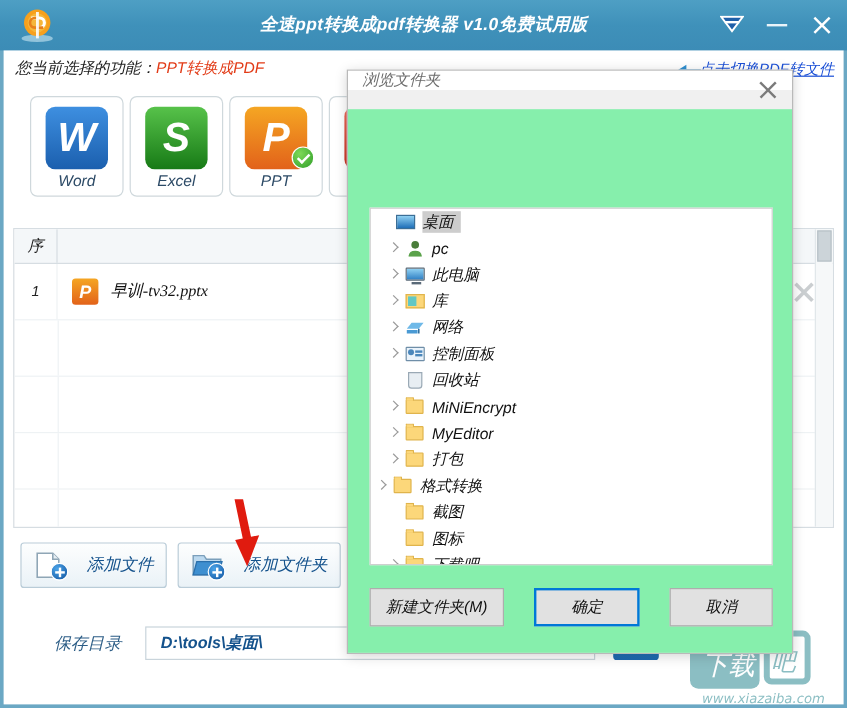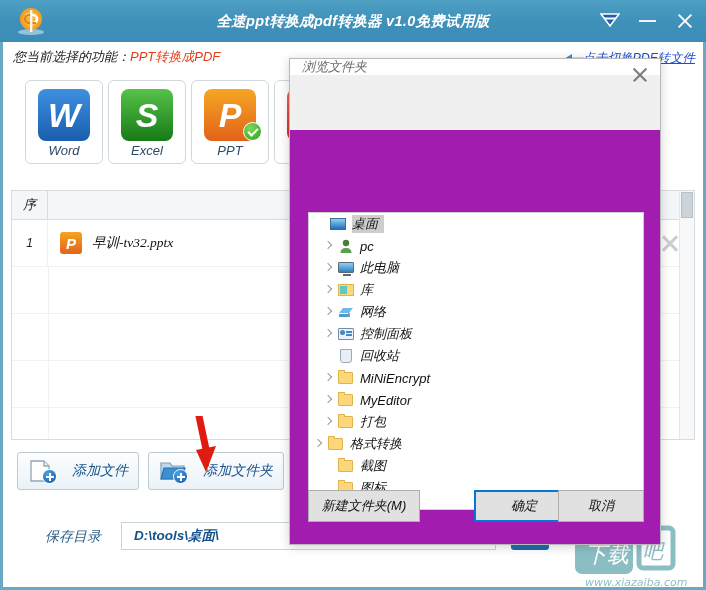--- a/index.html
+++ b/index.html
@@ -168,21 +168,21 @@
   }
   .dlg-title .t{padding-left:12px;font-size:13px;color:#6b6b6b;}
   .dlg-close{
     position:absolute;right:8px;top:4px;width:24px;height:24px;cursor:pointer;
   }
   .dlg-close:before,.dlg-close:after{
     content:"";position:absolute;left:3px;top:11px;width:18px;height:1.6px;background:#7a7a7a;
   }
   .dlg-close:before{transform:rotate(45deg);}
   .dlg-close:after{transform:rotate(-45deg);}
-  .dlg-body{position:absolute;left:0;top:32px;width:100%;bottom:0;background:#a21caf;margin-top:39px;}
+  .dlg-body{position:absolute;left:0;top:32px;width:100%;bottom:0;background:#86efac;}
   .tree{
     position:absolute;left:18px;top:82px;width:336px;height:298px;
     background:#ffffff;border:1px solid #cfcfcf;box-sizing:border-box;
     overflow:hidden;
   }
   .tnode{
     display:flex;align-items:center;height:22px;padding-left:2px;font-size:13px;color:#101010;
     cursor:pointer;white-space:nowrap;
   }
   .tnode .chev{
@@ -217,21 +217,21 @@
   .libico:after{content:"";position:absolute;left:1px;top:1px;width:7px;height:8px;background:#62c7c4;}
   .dlg-buttons{position:absolute;left:0;bottom:22px;width:100%;height:32px;}
   .dbtn{
     position:absolute;height:32px;box-sizing:border-box;
     background:#e1e1e1;border:1px solid #adadad;
     display:flex;align-items:center;justify-content:center;
     font-size:13px;color:#101010;cursor:pointer;
   }
   .dbtn.primary{border:2px solid #0078d7;background:#e1e1e1;}
   .b-new{left:18px;width:112px;text-align:center;}
-  .b-ok{left:184px;width:100px;}
+  .b-ok{left:155px;width:88px;}
   .b-cancel{left:268px;width:86px;}
 </style>
 </head>
 <body>
 
 <div class="app">
 
   <div class="titlebar">
     <svg class="logo" viewBox="0 0 34 32">
       <ellipse cx="17" cy="27" rx="13" ry="3" fill="#bfe0ee" opacity="0.65"></ellipse>

